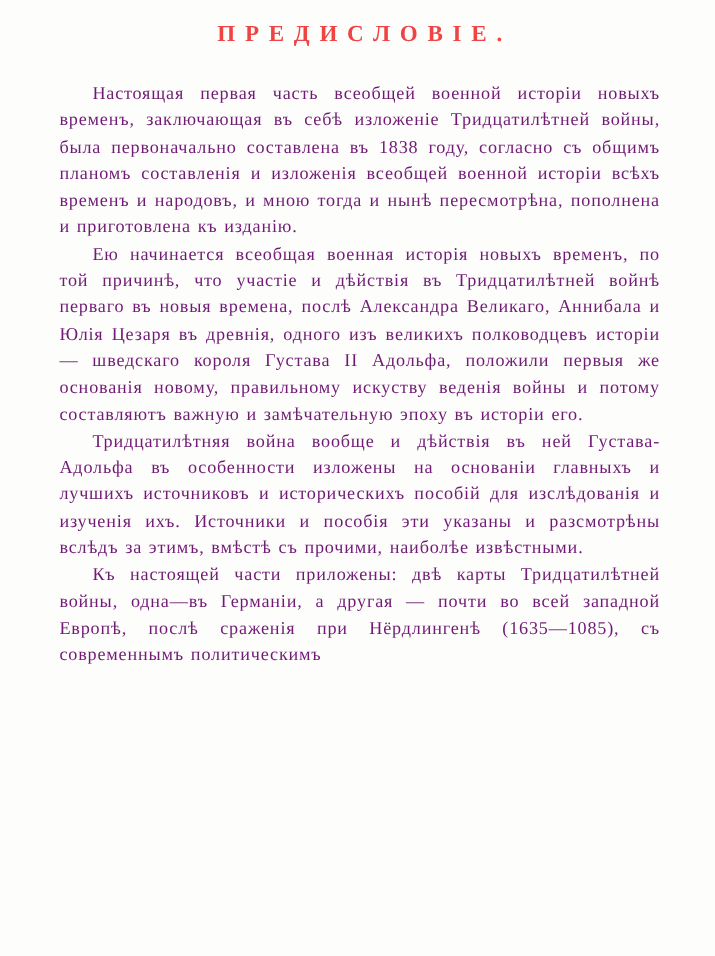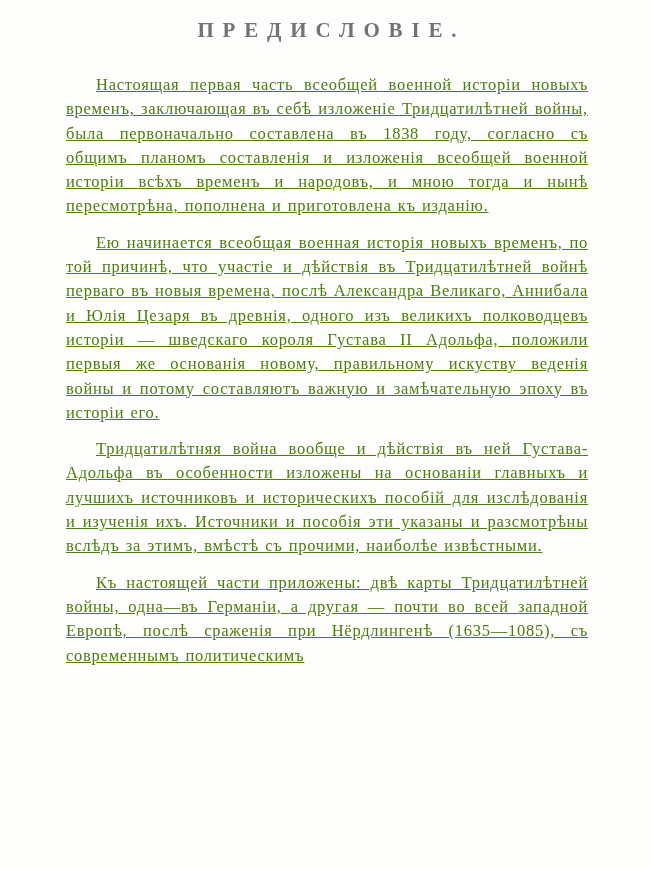--- a/index.html
+++ b/index.html
@@ -18,36 +18,35 @@
     box-sizing: border-box;
     padding: 14px 50px 40px 54px;
     overflow: hidden;
   }
   .page-title {
     text-align: center;
     font-size: 21px;
     font-weight: bold;
     letter-spacing: 0.42em;
     margin: 4px 0 30px 0;
-    color: #737373;
+    color: #ef4444;
     text-indent: 0.42em; 
   }
   .body-text p {
-    margin: 12px;
+    margin: 0;
     font-size: 16.5px;
     line-height: 24.3px;
     text-align: justify;
     text-indent: 30px;
     letter-spacing: 0.045em;
     word-spacing: 0.08em;
     font-weight: 500;
-    color: #4d7c0f;
+    color: #701a75;
     -webkit-hyphens: auto;
     hyphens: auto;
-    text-decoration: underline;
   }
 </style>
 </head>
 <body>
 
 <div class="scan-page" lang="ru">
   <h1 class="page-title">ПРЕДИСЛОВІЕ.</h1>
 
   <div class="body-text">
     <p>Настоящая первая часть всеобщей военной исторіи новыхъ временъ, заключающая въ себѣ изложеніе Тридцатилѣтней войны, была первоначально составлена въ 1838 году, согласно съ общимъ планомъ составленія и изложенія всеобщей военной исторіи всѣхъ временъ и народовъ, и мною тогда и нынѣ пересмотрѣна, пополнена и приготовлена къ изданію.</p>

